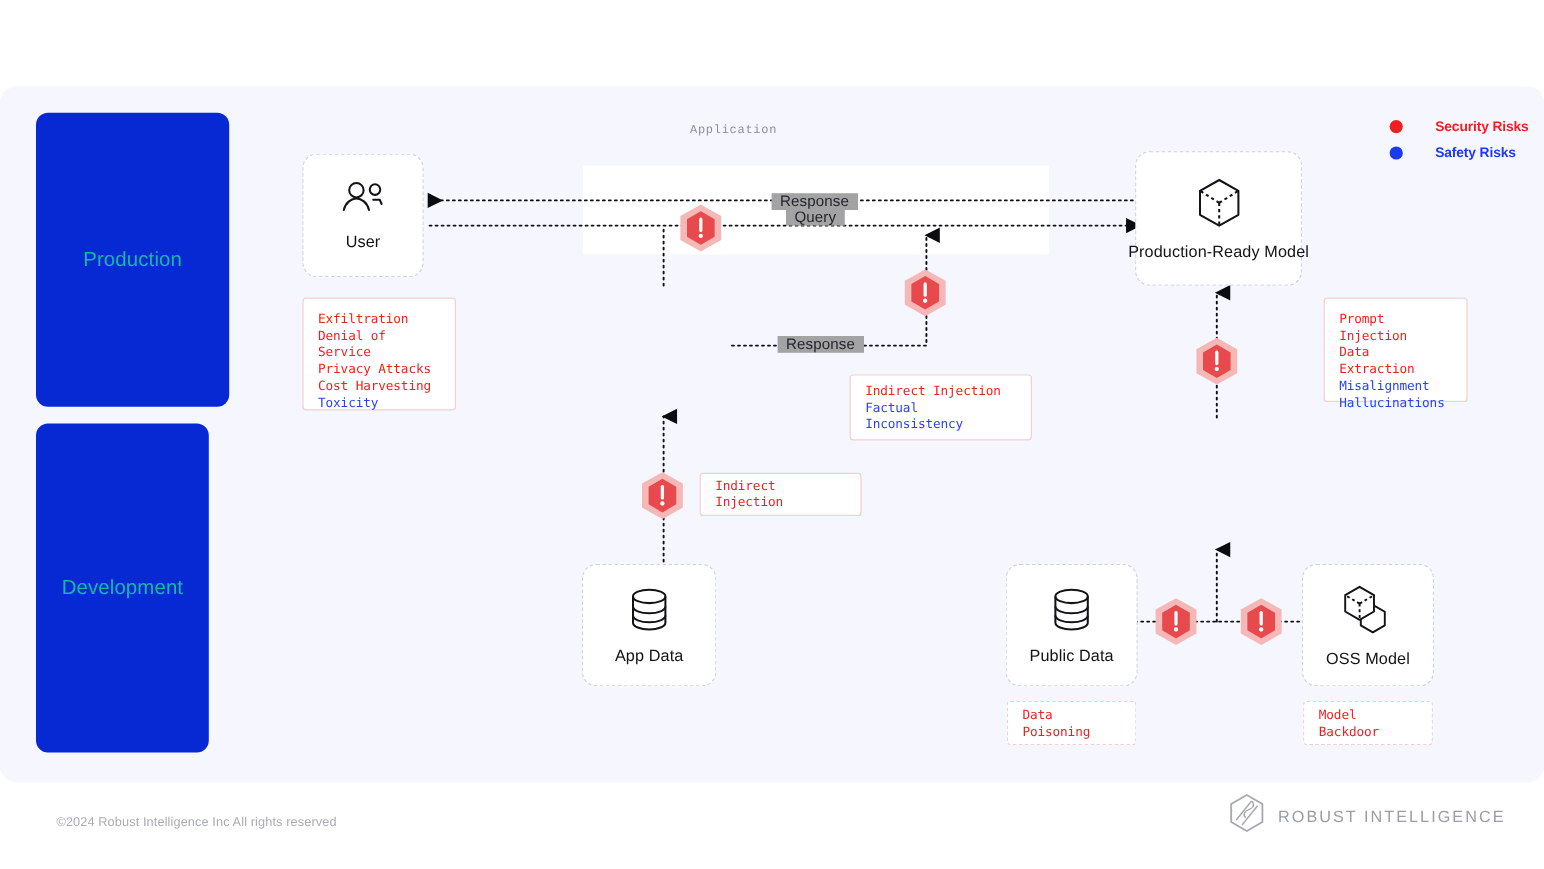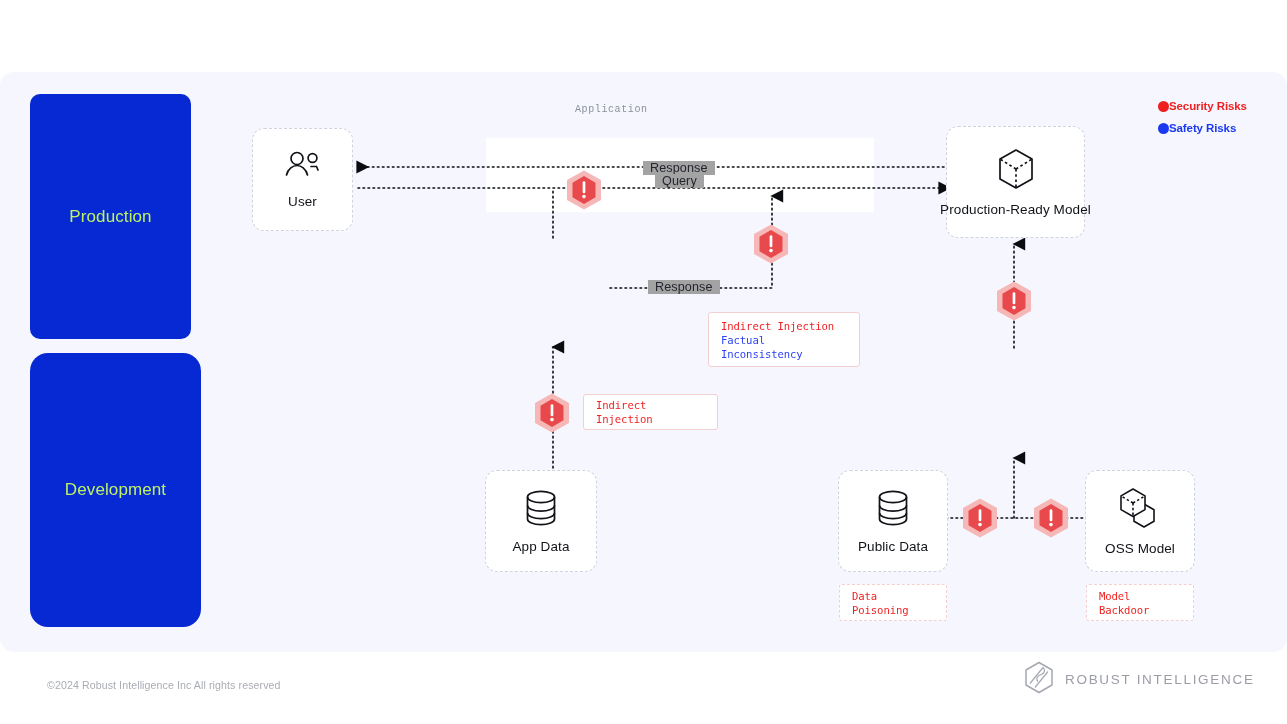--- a/index.html
+++ b/index.html
@@ -15,26 +15,26 @@
   
   .panel{
     position:absolute;left:0;top:72px;width:1287px;height:580px;
     background:#f5f6fe;border-radius:14px;
   }
   
   .stage-block{
     position:absolute;
     background:#0629d3;
     border-radius:10px;
-    color:#bef264;
+    color:#14b8a6;
     display:flex;align-items:center;justify-content:center;
     font-size:17px;letter-spacing:.1px;
   }
   #stage-production{left:30px;top:94px;width:161px;height:245px;}
-  #stage-development{left:30px;top:353px;width:171px;height:274px;border-radius:18px;}
+  #stage-development{left:30px;top:353px;width:144px;height:274px;}
 
   
   .app-band{
     position:absolute;left:486px;top:138px;width:388px;height:74px;
     background:#ffffff;
   }
   .app-label{
     position:absolute;left:575px;top:104px;width:200px;
     text-align:left;
     font-family:Liberation Mono, monospace;
@@ -80,21 +80,21 @@
   .callout .saf{color:#2b3ff5;}
   #callout-user{left:252px;top:248px;width:128px;height:94px;}
   #callout-prod{left:1103px;top:248px;width:120px;height:87px;}
   #callout-context{left:708px;top:312px;width:152px;height:55px;display:flex;flex-direction:column;justify-content:center;}
   #callout-vector{left:583px;top:394px;width:135px;height:36px;display:flex;align-items:center;}
   #callout-public{left:839px;top:584px;width:108px;height:37px;display:flex;align-items:center;border-style:dashed;}
   #callout-oss{left:1086px;top:584px;width:108px;height:37px;display:flex;align-items:center;border-style:dashed;}
 
   
   .legend{position:absolute;left:1158px;top:100px;}
-  .legend-row{display:flex;align-items:center;gap:0;margin-bottom:10px;}
+  .legend-row{display:flex;gap:27px;margin-bottom:10px;}
   .dot{width:11px;height:11px;border-radius:50%;display:block;}
   .legend-text{font-size:11.5px;font-weight:700;letter-spacing:-.1px;}
 
   
   .edge-label{
     position:absolute;font-size:12.6px;color:#23262e;letter-spacing:.1px;
     text-align:center;background:#a3a3a3;padding:0 7px;white-space:nowrap;
   }
   #lbl-response{left:643px;top:161px;}
   #lbl-query{left:655px;top:174px;}
@@ -272,21 +272,34 @@
   </div>
   <div class="warn" style="left:1030px;top:497px;">
     <svg width="42" height="42" viewBox="0 0 42 42">
       <path d="M21,1.5 L38,11 L38,31 L21,40.5 L4,31 L4,11 Z" fill="#f6b7b7"></path>
       <path d="M21,7 L32.5,13.7 L32.5,28.3 L21,35 L9.5,28.3 L9.5,13.7 Z" fill="#e8494c"></path>
       <path d="M21,13.5 L21,23" stroke="#ffffff" stroke-width="2.7" stroke-linecap="round"></path>
       <circle cx="21" cy="27.6" r="1.8" fill="#ffffff"></circle>
     </svg>
   </div>
 
-
+  <div class="callout" id="callout-user">
+    <div class="sec">Exfiltration</div>
+    <div class="sec">Denial of Service</div>
+    <div class="sec">Privacy Attacks</div>
+    <div class="sec">Cost Harvesting</div>
+    <div class="saf">Toxicity</div>
+  </div>
+
+  <div class="callout" id="callout-prod">
+    <div class="sec">Prompt Injection</div>
+    <div class="sec">Data Extraction</div>
+    <div class="saf">Misalignment</div>
+    <div class="saf">Hallucinations</div>
+  </div>
 
   <div class="callout" id="callout-context">
     <div class="sec">Indirect Injection</div>
     <div class="saf">Factual Inconsistency</div>
   </div>
 
   <div class="callout" id="callout-vector">
     <div class="sec">Indirect Injection</div>
   </div>
 

